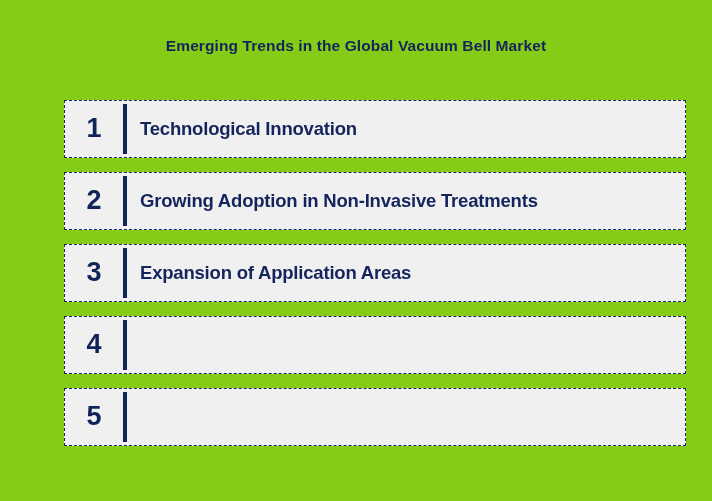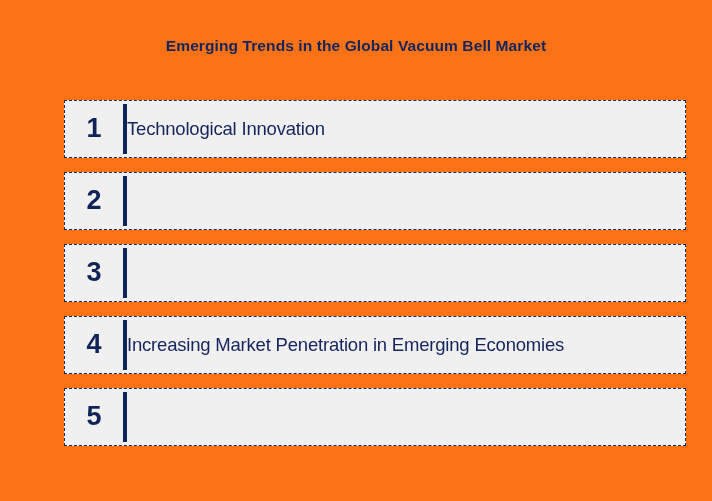--- a/index.html
+++ b/index.html
@@ -10,21 +10,21 @@
     width: 712px;
     height: 501px;
     background: #ffffff;
     font-family: "Liberation Sans", sans-serif;
     overflow: hidden;
   }
   .canvas {
     position: relative;
     width: 712px;
     height: 501px;
-    background: #f97316;
+    background: #84cc16;
   }
   .chart-title {
     position: absolute;
     left: 0;
     top: 37px;
     width: 712px;
     text-align: center;
     font-size: 15.5px;
     font-weight: bold;
     color: #14245c;
@@ -61,22 +61,23 @@
     padding-bottom: 2px;
   }
   .trend-divider {
     flex: 0 0 4px;
     width: 4px;
     height: 50px;
     background: #102457;
   }
   .trend-label {
     flex: 1 1 auto;
+    padding-left: 13px;
     font-size: 18.5px;
-    font-weight: normal;
+    font-weight: bold;
     color: #14245c;
     letter-spacing: -0.2px;
     white-space: nowrap;
   }
   .source-note {
     position: absolute;
     right: 26px;
     top: 458px;
     font-size: 13.5px;
     font-weight: bold;
@@ -95,31 +96,32 @@
 
     <div class="trend-row">
       <div class="trend-number">1</div>
       <div class="trend-divider"></div>
       <div class="trend-label">Technological Innovation</div>
     </div>
 
     <div class="trend-row">
       <div class="trend-number">2</div>
       <div class="trend-divider"></div>
+      <div class="trend-label">Growing Adoption in Non-Invasive Treatments</div>
     </div>
 
     <div class="trend-row">
       <div class="trend-number">3</div>
       <div class="trend-divider"></div>
+      <div class="trend-label">Expansion of Application Areas</div>
     </div>
 
     <div class="trend-row">
       <div class="trend-number">4</div>
       <div class="trend-divider"></div>
-      <div class="trend-label">Increasing Market Penetration in Emerging Economies</div>
     </div>
 
     <div class="trend-row">
       <div class="trend-number">5</div>
       <div class="trend-divider"></div>
     </div>
 
   </div>
 
 

